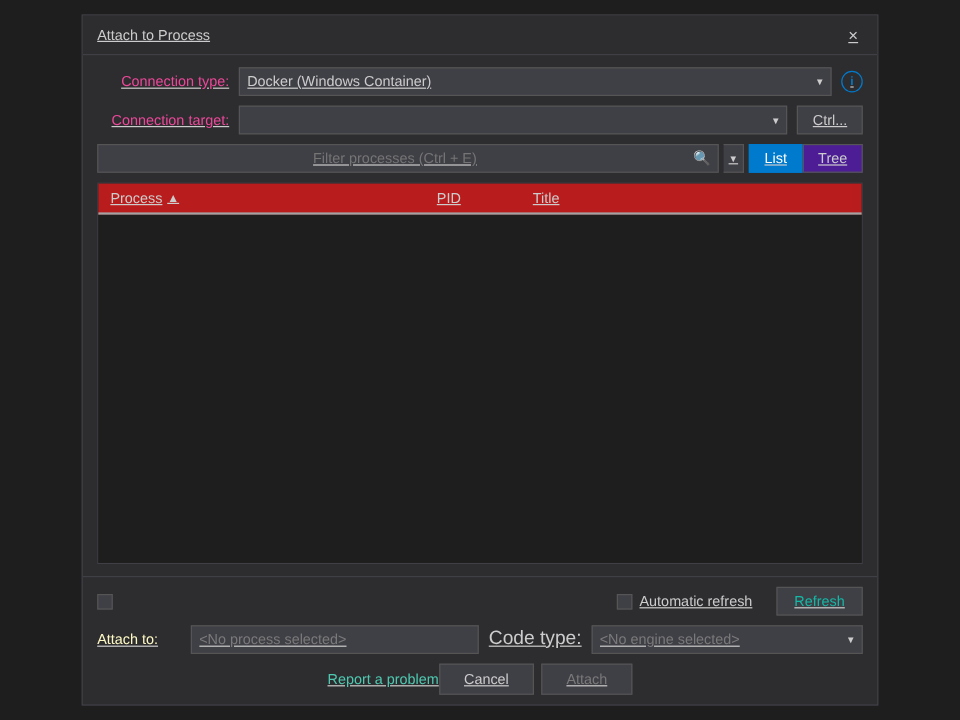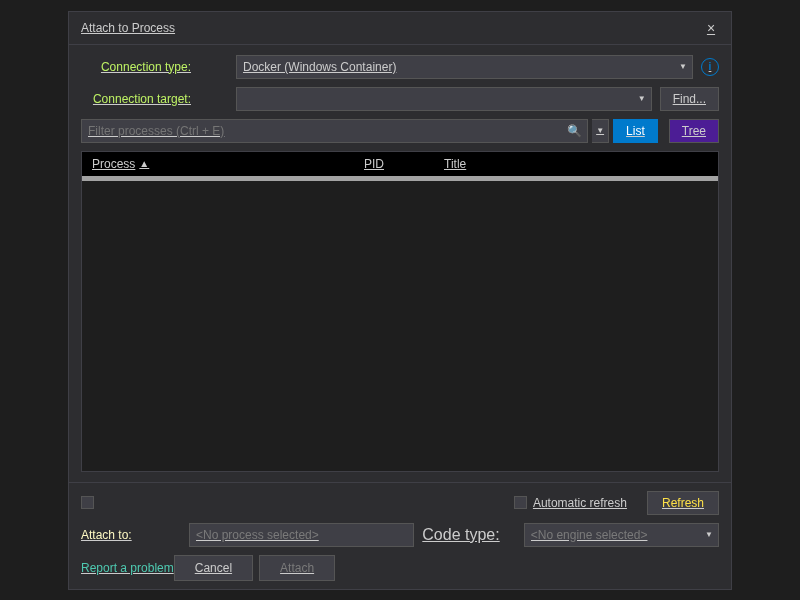--- a/index.html
+++ b/index.html
@@ -61,21 +61,21 @@
       gap: 8px;
     }
 
     .form-row {
       display: flex;
       align-items: center;
       gap: 8px;
     }
 
     .form-label {
-      color: #bef264;
+      color: #ec4899;
       min-width: 110px;
       text-align: right;
       font-size: 12px;
     }
 
     .dropdown-wrapper {
       flex: 1;
       position: relative;
       display: flex;
       align-items: center;
@@ -85,21 +85,20 @@
       width: 100%;
       background: #3f3f46;
       border: 1px solid #555555;
       color: #cccccc;
       padding: 3px 10px 3px 6px;
       font-size: 12px;
       appearance: none;
       -webkit-appearance: none;
       cursor: pointer;
       height: 24px;
-      margin-left: 37px;
     }
 
     .dropdown-arrow {
       position: absolute;
       right: 6px;
       pointer-events: none;
       color: #cccccc;
       font-size: 8px;
     }
 
@@ -143,20 +142,21 @@
     }
 
     .filter-input {
       width: 100%;
       background: #3f3f46;
       border: 1px solid #555555;
       color: #bef264;
       padding: 3px 28px 3px 6px;
       font-size: 12px;
       height: 24px;
+      text-align: center;
     }
 
     .search-icon {
       position: absolute;
       right: 6px;
       color: #aaaaaa;
       font-size: 12px;
       pointer-events: none;
     }
 
@@ -168,21 +168,21 @@
       padding: 3px 4px;
       font-size: 8px;
       cursor: pointer;
       height: 24px;
       display: flex;
       align-items: center;
     }
 
     .view-toggle {
       display: flex;
-      gap: 11px;
+      gap: 0;
       justify-content: flex-end;
     }
 
     .view-btn {
       background: #4c1d95;
       border: 1px solid #555555;
       color: #cccccc;
       padding: 3px 12px;
       font-size: 12px;
       cursor: pointer;
@@ -197,22 +197,22 @@
 
     .process-table {
       border: 1px solid #3f3f46;
       background: #1e1e1e;
       flex: 1;
     }
 
     .table-header {
       display: grid;
       grid-template-columns: 1fr 80px 1fr;
-      background: #000000;
-      border-bottom: 5px solid #a3a3a3;
+      background: #b91c1c;
+      border-bottom: 2px solid #a3a3a3;
       padding: 3px 6px;
     }
 
     .table-col-header {
       font-size: 12px;
       color: #cccccc;
       padding: 2px 4px;
       display: flex;
       align-items: center;
       gap: 4px;
@@ -261,21 +261,21 @@
 
     .auto-refresh-group {
       display: flex;
       align-items: center;
       gap: 20px;
     }
 
     .refresh-btn {
       background: #3f3f46;
       border: 1px solid #555555;
-      color: #fde047;
+      color: #14b8a6;
       padding: 3px 14px;
       font-size: 12px;
       cursor: pointer;
       height: 24px;
     }
 
     .bottom-row2 {
       display: flex;
       align-items: center;
       gap: 8px;
@@ -289,21 +289,20 @@
 
     .attach-value {
       flex: 1;
       background: #3f3f46;
       border: 1px solid #555555;
       color: #7a7a7a;
       padding: 3px 6px;
       font-size: 12px;
       height: 24px;
       max-width: 310px;
-      margin-left: 30px;
     }
 
     .code-label {
       color: #cccccc;
       font-size: 16px;
       white-space: nowrap;
     }
 
     .code-dropdown-wrapper {
       flex: 1;
@@ -316,27 +315,26 @@
       width: 100%;
       background: #3f3f46;
       border: 1px solid #555555;
       color: #7a7a7a;
       padding: 3px 20px 3px 6px;
       font-size: 12px;
       appearance: none;
       -webkit-appearance: none;
       cursor: pointer;
       height: 24px;
-      margin-left: 16px;
     }
 
     .bottom-row3 {
       display: flex;
       align-items: center;
-      justify-content: flex-start;
+      justify-content: center;
     }
 
     .report-link {
       color: #4ec9b0;
       font-size: 12px;
       cursor: pointer;
       text-decoration: none;
     }
 
     .action-buttons {
@@ -382,21 +380,21 @@
     </div>
 
     <div class="form-row">
       <span class="form-label">Connection target:</span>
       <div class="dropdown-wrapper">
         <select>
           <option></option>
         </select>
         <span class="dropdown-arrow">▼</span>
       </div>
-      <button class="find-btn">Find...</button>
+      <button class="find-btn">Ctrl...</button>
     </div>
 
     <div class="filter-row">
       <div class="filter-input-wrapper">
         <input type="text" class="filter-input" placeholder="Filter processes (Ctrl + E)" style="">
         <span class="search-icon">🔍</span>
       </div>
       <button class="search-dropdown-btn">▼</button>
       <div class="view-toggle">
         <button class="view-btn active">List</button>

